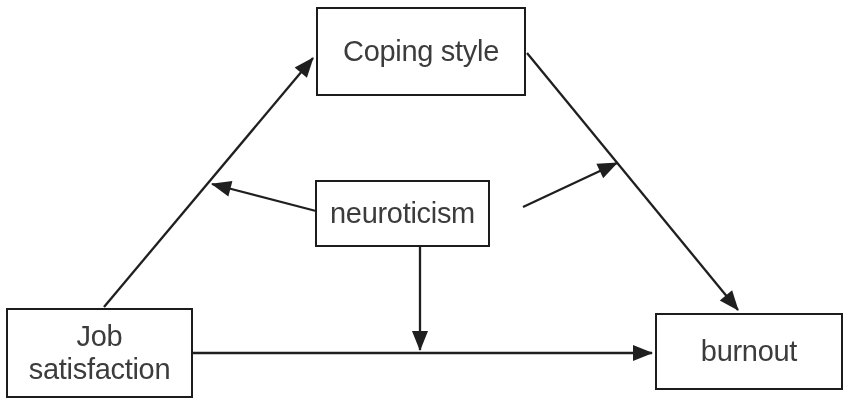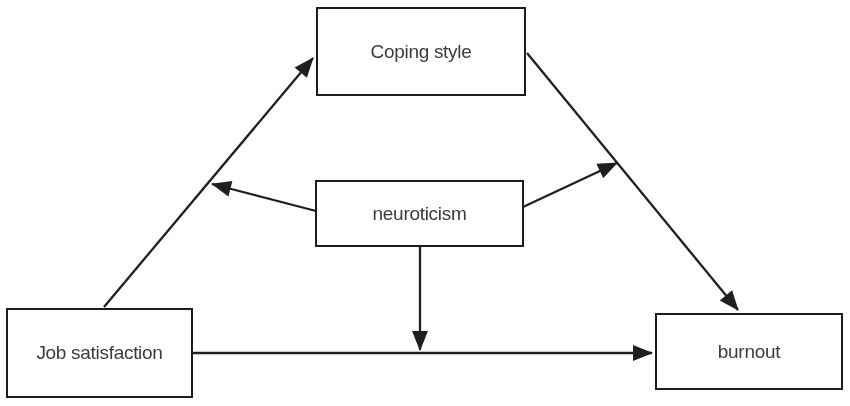--- a/index.html
+++ b/index.html
@@ -30,27 +30,27 @@
     box-sizing: border-box;
     background: #ffffff;
     border: 2.5px solid #1c1c1c;
     display: flex;
     align-items: center;
     justify-content: center;
     text-align: center;
   }
   .node-label {
     color: #3c3c3c;
-    font-size: 19px;
+    font-size: 29px;
     line-height: 1.15;
     letter-spacing: -0.3px;
   }
   .node-coping-style   { left: 316px; top: 7px;   width: 210px; height: 89px; }
-  .node-neuroticism    { left: 315px; top: 180px; width: 209px; height: 67px; }
-  .node-job-satisfaction { left: 6px; top: 308px; width: 187px; height: 90px; padding: 0 4px; text-align: right; }
+  .node-neuroticism    { left: 315px; top: 180px; width: 175px; height: 67px; }
+  .node-job-satisfaction { left: 6px; top: 308px; width: 187px; height: 90px; padding: 0 4px; }
   .node-burnout        { left: 655px; top: 313px; width: 188px; height: 77px; align-items: center; }
 </style>
 </head>
 <body>
 
 <div class="figure">
 
   <svg class="connector-layer" viewBox="0 0 850 406" xmlns="http://www.w3.org/2000/svg">
     <defs>
       <marker id="arrowhead" markerUnits="userSpaceOnUse" markerWidth="22" markerHeight="18" refX="20" refY="9" orient="auto">

